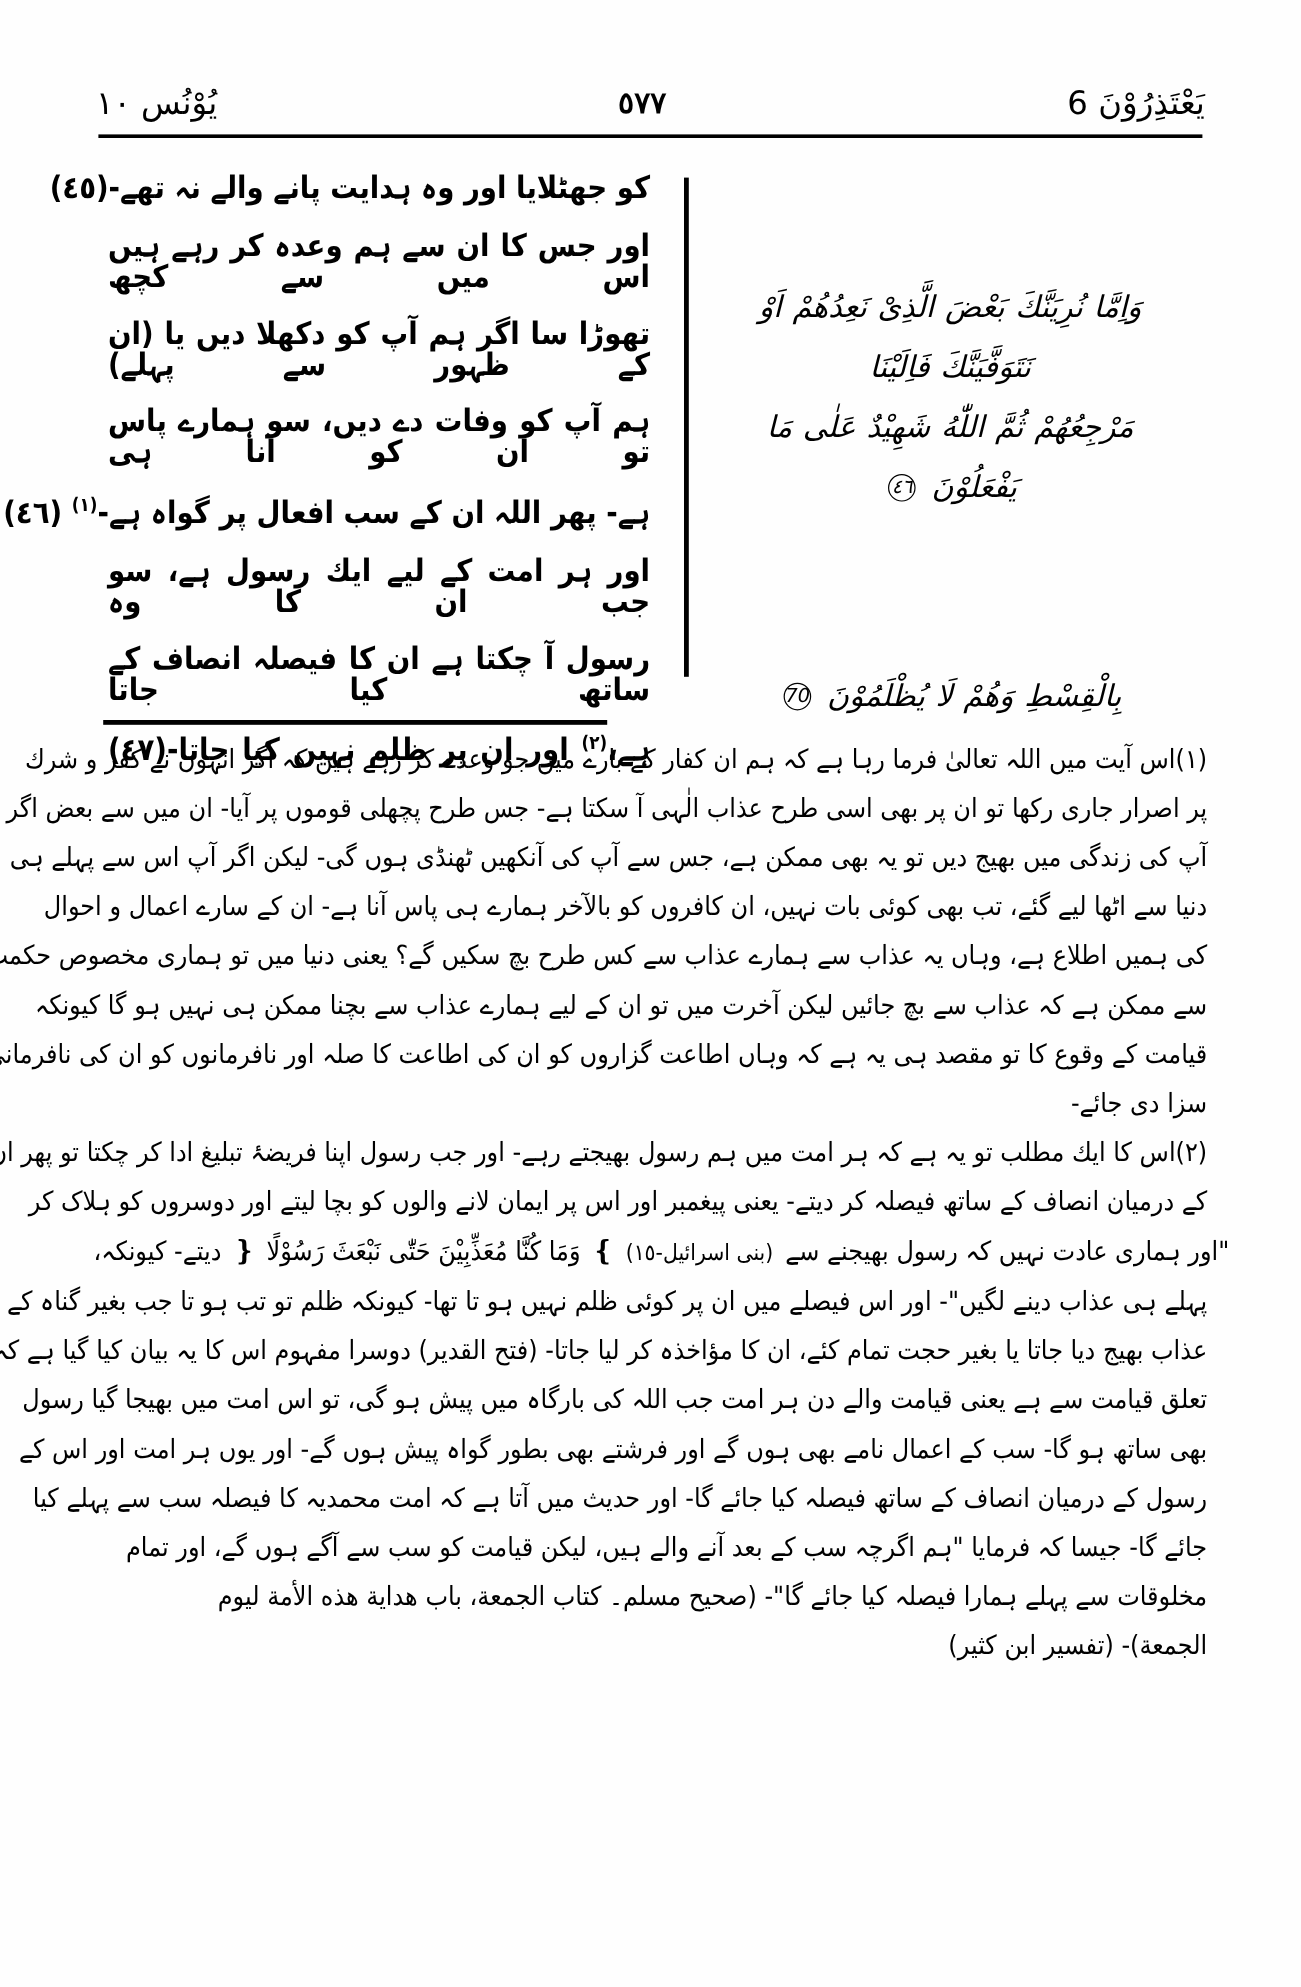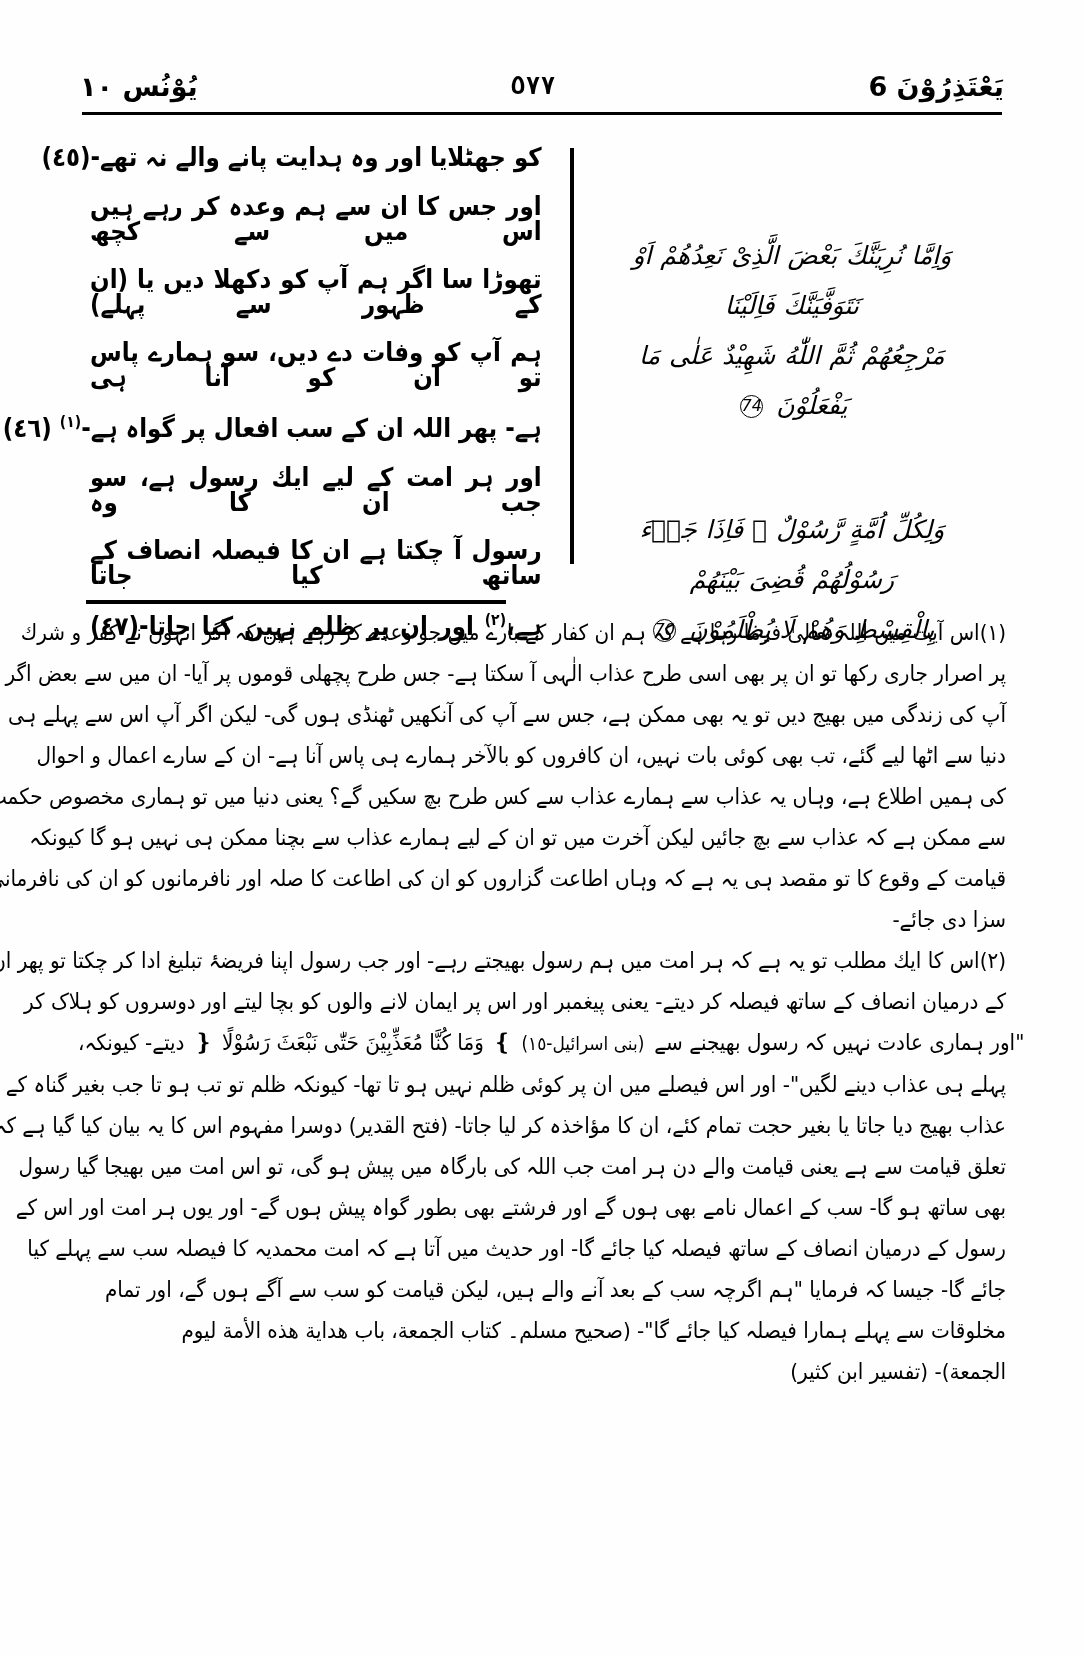--- a/index.html
+++ b/index.html
@@ -30,27 +30,27 @@
     right: 80px;
     height: 48px;
     display: flex;
     align-items: center;
     justify-content: space-between;
     direction: rtl;
   }
   .header-side {
     font-family: "DejaVu Sans", sans-serif;
     font-size: 27px;
-    font-weight: bold;
+    font-weight: normal;
     letter-spacing: 0.5px;
     white-space: nowrap;
     line-height: 1;
   }
   .header-center {
-    font-family: Liberation Mono, monospace;
+    font-family: Liberation Serif, serif;
     font-size: 25px;
     font-weight: bold;
     letter-spacing: 1px;
   }
   .header-rule {
     position: absolute;
     top: 112px;
     left: 82px;
     right: 82px;
     height: 3px;
@@ -195,24 +195,24 @@
     <div class="header-side">يُوْنُس ١٠</div>
   </div>
   <div class="header-rule"></div>
 
   <div class="verse-block">
 
     <div class="col-arabic">
       <div class="ayah first">
         <span>وَاِمَّا نُرِيَنَّكَ بَعْضَ الَّذِىْ نَعِدُهُمْ اَوْ نَتَوَفَّيَنَّكَ فَاِلَيْنَا</span><br>
         <span>مَرْجِعُهُمْ ثُمَّ اللّٰهُ شَهِيْدٌ عَلٰى مَا يَفْعَلُوْنَ</span>
-        <span class="ayah-num">74</span>
+        <span class="ayah-num">٤٦</span>
       </div>
       <div class="ayah second">
-        <span>وَلِكُلِّ اُمَّةٍ رَّسُوْلٌ ۚ فَاِذَا جَاۗءَ رَسُوْلُهُمْ قُضِىَ بَيْنَهُمْ</span><br>
+        <br>
         <span>بِالْقِسْطِ وَهُمْ لَا يُظْلَمُوْنَ</span>
         <span class="ayah-num">70</span>
       </div>
     </div>
 
     <div class="col-divider"></div>
 
     <div class="col-urdu">
       <div class="urdu-line rightend" style="text-align:left;">كو جھٹلايا اور وہ ہدايت پانے والے نہ تھے-(٤٥)</div>
       <div class="urdu-line j">

